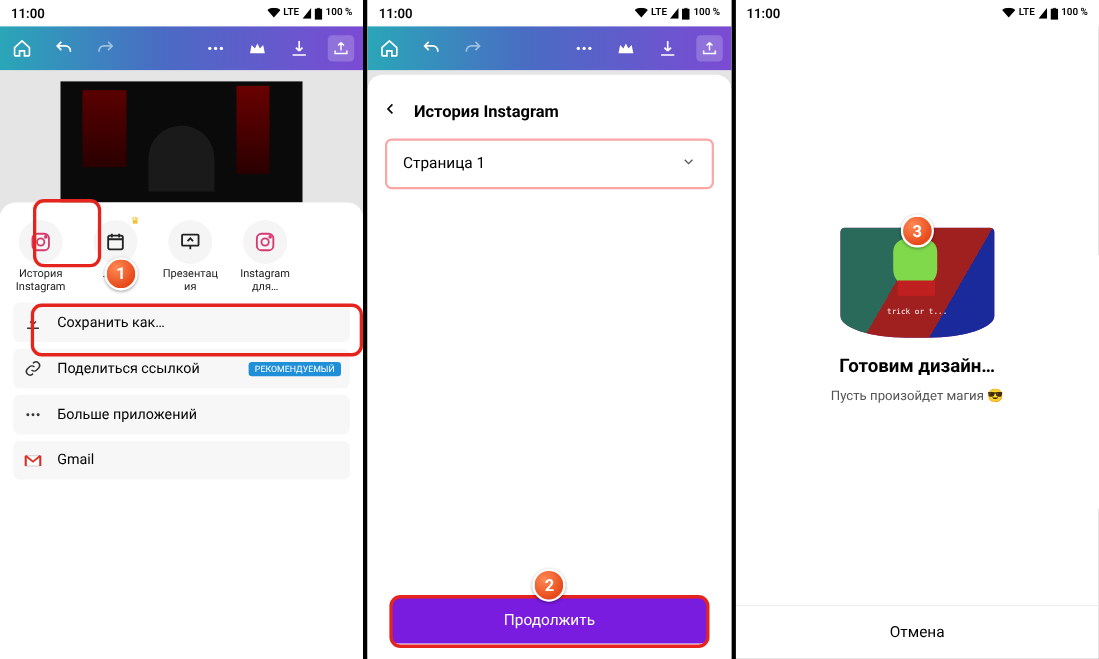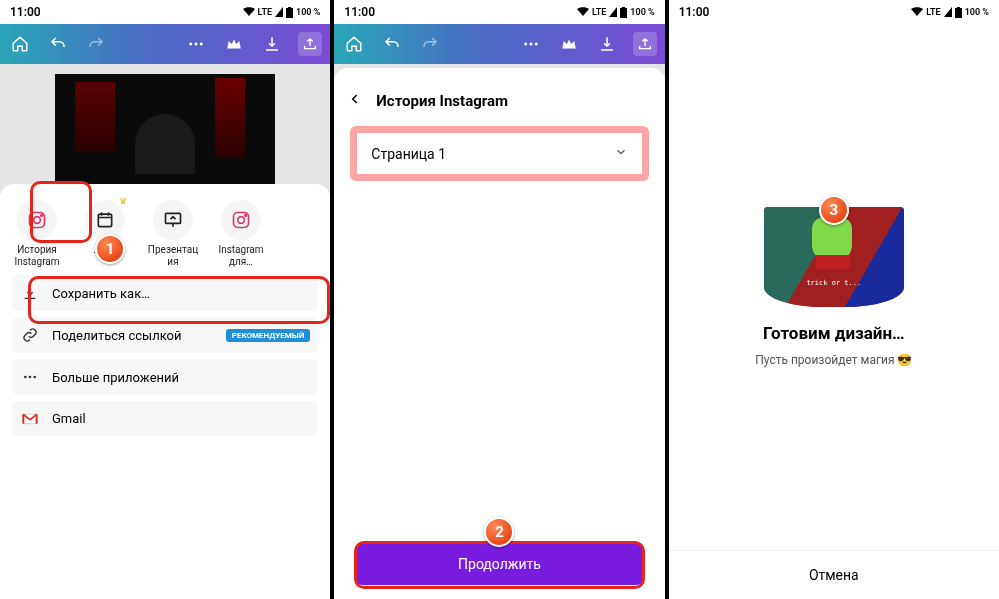--- a/index.html
+++ b/index.html
@@ -20,33 +20,33 @@
 .design .red2 { position: absolute; right: 30px; top: 4px; width: 30px; height: 80px; background: linear-gradient(#6a0000,#2a0000); }
 .design .shape { position: absolute; left: 80px; top: 40px; width: 60px; height: 60px; background: #1a1a1a; border-radius: 30px 30px 0 0; }
 .sheet { background: #fff; border-radius: 14px 14px 0 0; flex: 1; display: flex; flex-direction: column; position: relative; margin-top: -10px; padding-top: 10px; }
 .share-row { display: flex; gap: 6px; padding: 6px 6px 2px; overflow: hidden; }
 .share-item { flex: 0 0 62px; display: flex; flex-direction: column; align-items: center; gap: 4px; font-size: 10px; text-align: center; cursor: pointer; }
 .share-icon { width: 40px; height: 40px; border-radius: 50%; background: #f5f5f5; display: flex; align-items: center; justify-content: center; position: relative; }
 .share-item .label { line-height: 1.15; color: #222; }
 .menu-list { padding: 6px 12px; display: flex; flex-direction: column; gap: 6px; }
 .menu-item { display: flex; align-items: center; gap: 12px; padding: 10px 8px; font-size: 13px; background: #f7f7f7; border-radius: 6px; cursor: pointer; }
 .menu-item .mi-icon { width: 20px; display: flex; justify-content: center; color: #333; }
-.menu-item .badge { margin-left: auto; background: #1f8fd8; color: #fff; font-size: 8px; font-weight: 700; padding: 2px 6px; border-radius: 3px; }
+.menu-item .badge { margin-left: auto; background: #1f8fd8; color: #fff; font-size: 8px; font-weight: 400; padding: 2px 6px; border-radius: 3px; }
 .hl-box { border: 3px solid #e5241d; border-radius: 10px; position: absolute; pointer-events: none; }
 .hl1a { left: 30px; top: 181px; width: 62px; height: 62px; }
 .hl1b { left: 28px; top: 276px; width: 302px; height: 48px; }
 .hl2 { left: 20px; bottom: 10px; right: 20px; height: 48px; }
 .step-badge { position: absolute; width: 30px; height: 30px; border-radius: 50%; background: radial-gradient(circle at 35% 30%, #ff8a55, #e74a1b 70%); color: #fff; font-weight: 700; display: flex; align-items: center; justify-content: center; font-size: 15px; box-shadow: 0 1px 3px rgba(0,0,0,.4); border: 2px solid #fff; }
 .sb1 { left: 95px; top: 234px; }
 .sb2 { left: 50%; bottom: 52px; transform: translateX(-50%); }
 .sb3 { left: 50%; top: 195px; transform: translateX(-50%); }
 
 .page-header { display: flex; align-items: center; gap: 10px; padding: 14px 14px 10px; font-weight: 700; font-size: 15px; }
 .chev-back { width: 18px; cursor: pointer; }
-.select-box { margin: 6px 16px; border: 7px solid #fca5a5; border-radius: 6px; padding: 12px 14px; display: flex; align-items: center; justify-content: space-between; font-size: 14px; cursor: pointer; }
+.select-box { margin: 6px 16px; border: 2px solid #fca5a5; border-radius: 6px; padding: 12px 14px; display: flex; align-items: center; justify-content: space-between; font-size: 14px; cursor: pointer; }
 .continue-btn { margin: 0 22px 14px; background: #7a1be0; color: #fff; text-align: center; padding: 13px 0; border-radius: 6px; font-size: 14px; cursor: pointer; }
 
 .sc3-body { flex: 1; display: flex; flex-direction: column; align-items: center; justify-content: center; gap: 10px; }
 .preview { width: 140px; height: 100px; background: #701a75; position: relative; overflow: hidden; border-radius: 4px 4px 60px 60px / 4px 4px 20px 20px; }
 .preview::before { content:""; position:absolute; inset:0; background: linear-gradient(120deg, #2a6a5a 0 40%, #a02020 40% 70%, #1a2a9a 70%); }
 .preview .face { position:absolute; left: 48px; top: 10px; width: 40px; height: 44px; background: #7fd94a; border-radius: 12px 12px 16px 16px; }
 .preview .bow { position:absolute; left: 52px; top: 48px; width: 34px; height: 14px; background: #c02020; }
 .preview .txt { position:absolute; bottom: 20px; left: 0; right:0; text-align: center; color:#fff; font-size: 7px; font-family: monospace; }
 .sc3-title { font-weight: 700; font-size: 17px; margin-top: 6px; }
 .sc3-sub { font-size: 12px; color: #555; }

